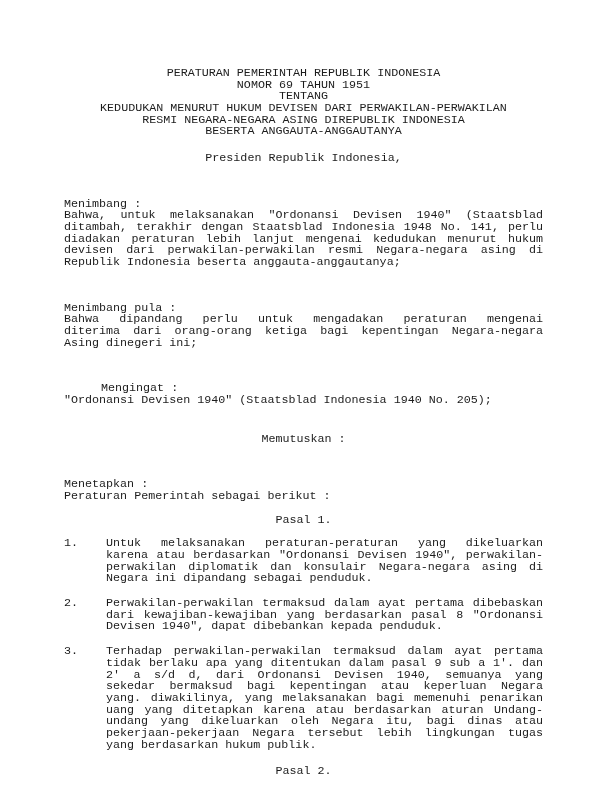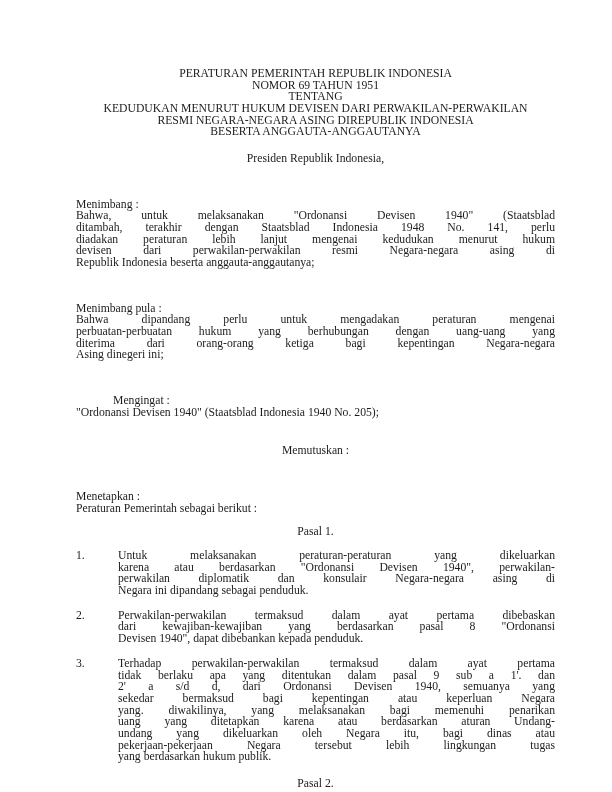--- a/index.html
+++ b/index.html
@@ -9,24 +9,24 @@
   }
   #page {
     position: relative;
     width: 612px;
     height: 792px;
     background: #ffffff;
     overflow: hidden;
   }
   #doc {
     position: absolute;
-    left: 76px;
+    left: 64px;
     top: 68px;
     width: 479px;
-    font-family: Liberation Serif, serif;
+    font-family: Liberation Mono, monospace;
     font-size: 11.7px;
     line-height: 11.67px;
     color: #1c1c1c;
     -webkit-font-smoothing: antialiased;
   }
   .block { position: relative; }
   .line { min-height: 11.67px; white-space: normal; }
   
   .line.just { text-align: justify; text-align-last: justify; }
   .block.center .line { text-align: center; }
@@ -58,21 +58,20 @@
         <div class="line just">ditambah, terakhir dengan Staatsblad Indonesia 1948 No. 141, perlu</div>
         <div class="line just">diadakan peraturan lebih lanjut mengenai kedudukan menurut hukum</div>
         <div class="line just">devisen dari perwakilan-perwakilan resmi Negara-negara asing di</div>
         <div class="line">Republik Indonesia beserta anggauta-anggautanya;</div>
       </div>
       <div class="block left" style="margin-top: 18px;">
         <div class="line">Menimbang pula :</div>
       </div>
       <div class="block para" style="margin-top: 0px;">
         <div class="line just">Bahwa dipandang perlu untuk mengadakan peraturan mengenai</div>
-        <div class="line just">perbuatan-perbuatan hukum yang berhubungan dengan uang-uang yang</div>
         <div class="line just">diterima dari orang-orang ketiga bagi kepentingan Negara-negara</div>
         <div class="line">Asing dinegeri ini;</div>
       </div>
       <div class="block left" style="margin-top: 9px; padding-left: 37px;">
         <div class="line">Mengingat :</div>
       </div>
       <div class="block para" style="margin-top: 0px;">
         <div class="line">"Ordonansi Devisen 1940" (Staatsblad Indonesia 1940 No. 205);</div>
       </div>
       <div class="block center" style="margin-top: 27px;">

